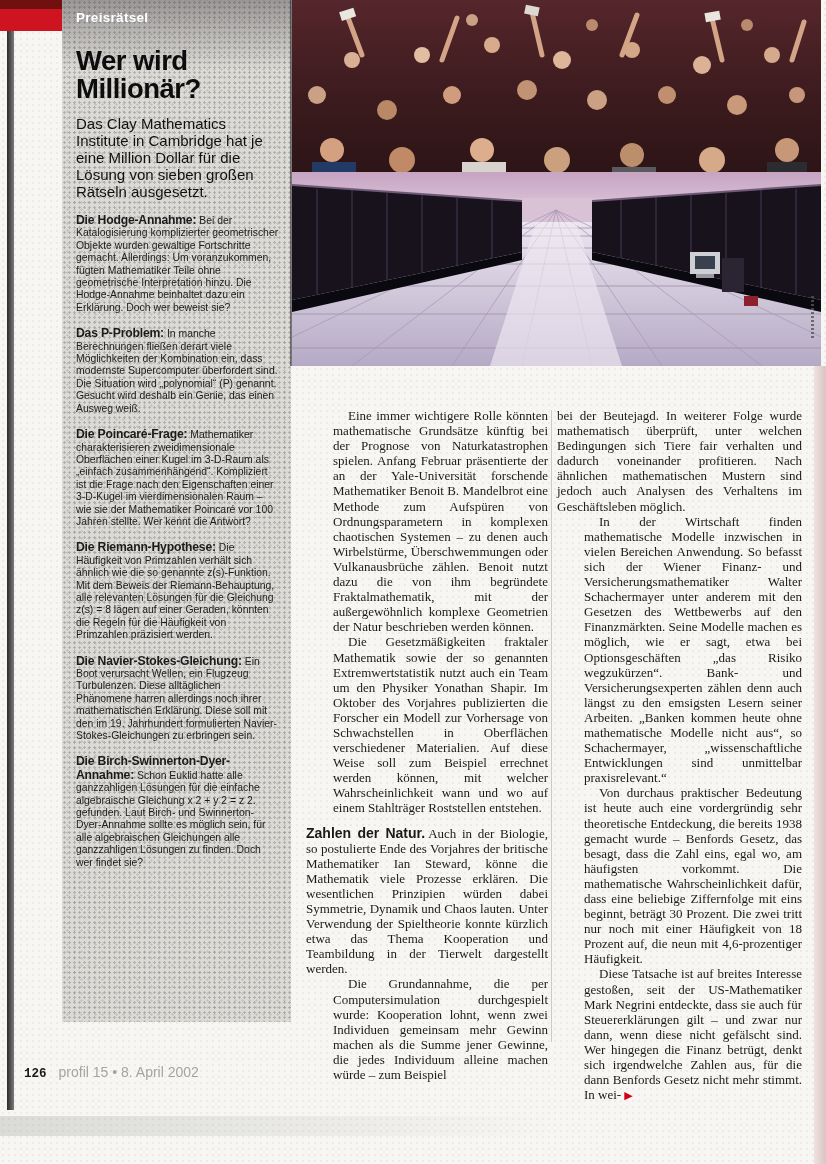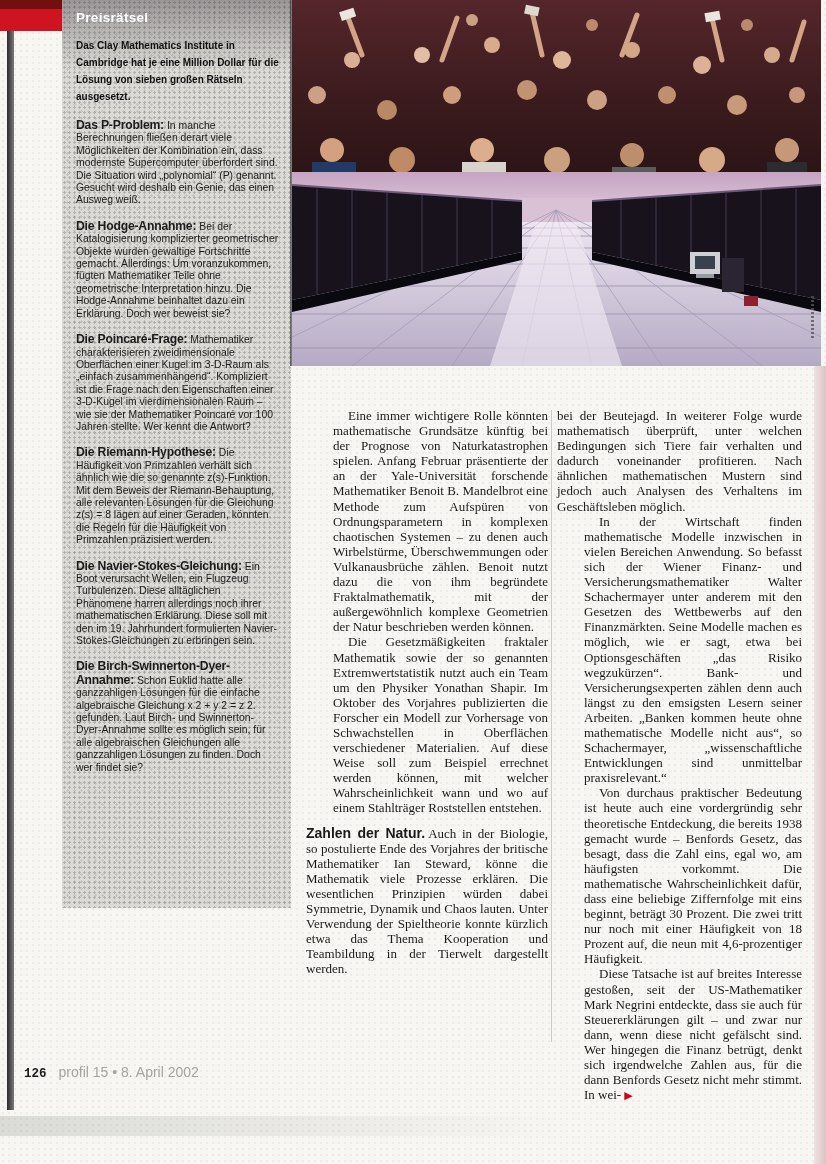--- a/index.html
+++ b/index.html
@@ -14,33 +14,33 @@
   .left-gutter{position:absolute;left:7px;top:28px;width:7px;height:1082px;
     background:linear-gradient(to right,#141414,#6d6d6d);opacity:.9;}
   .book-edge{position:absolute;right:0;top:366px;width:12px;height:798px;
     background:linear-gradient(to right,#efe2e0,#d9c4c2);}
   .scan-shadow{position:absolute;left:0;top:1116px;width:560px;height:20px;
     background:linear-gradient(to right,rgba(90,95,85,.18),rgba(90,95,85,0));}
   
   .kicker-bar{position:absolute;left:0;top:0;width:63px;height:31px;
     background:linear-gradient(#70100f 0 9px,#cd1420 9px);}
   
-  .sidebar{position:absolute;left:62px;top:0;width:229px;height:908px;overflow:hidden;
+  .sidebar{position:absolute;left:62px;top:0;width:229px;height:1022px;overflow:hidden;
     background-color:#dcdad4;
     background-image:
       linear-gradient(rgba(62,58,64,.42),rgba(62,58,64,0) 70px),
       radial-gradient(rgba(80,80,95,.30) 1px, transparent 1.35px),
       radial-gradient(rgba(120,108,128,.20) 1px, transparent 1.3px);
     background-size:100% 100%,5px 5px,7px 7px;
     background-position:0 0,0 0,2px 3px;
     padding:8px 12px 0 14px;box-sizing:border-box;}
   .kicker{color:#fff;font-weight:bold;font-size:13.5px;letter-spacing:.3px;margin:2px 0 0 0;}
   .side-title{font-size:27.5px;line-height:28px;font-weight:bold;letter-spacing:-.5px;
     margin:22px 0 0 0;color:#0d0d0d;width:190px;}
-  .side-intro{font-size:10px;line-height:17px;font-weight:bold;margin:12px 0 14px 0;color:#111;}
+  .side-intro{font-size:15px;line-height:17px;font-weight:normal;margin:12px 0 14px 0;color:#111;}
   .side-item{margin:13px 0 0 0;font-size:10.4px;line-height:12.4px;color:#1b1b1b;text-align:left;}
   .side-item b{font-size:12.2px;letter-spacing:-.2px;padding-right:3px;}
   
   .photo{position:absolute;left:292px;top:0;width:529px;height:366px;margin:0;
     box-shadow:-2px 0 0 rgba(20,20,20,.55);}
   .photo svg{display:block;}
   .credit-strip{position:absolute;right:7px;bottom:28px;width:3px;height:42px;
     background:repeating-linear-gradient(to bottom,#555 0 2px,transparent 2px 4px);opacity:.8;}
   
   .caption{position:absolute;left:306px;top:374px;width:508px;font-size:12.6px;line-height:15px;font-weight:bold;}
@@ -65,24 +65,25 @@
 </head>
 <body>
 
 <div class="page">
 
   <div class="left-gutter"></div>
   <div class="kicker-bar"></div>
 
   <aside class="sidebar">
     <div class="kicker">Preisrätsel</div>
+    <h1 class="side-title">Wer wird Millionär?</h1>
     <p class="side-intro">Das Clay Mathematics Institute in Cambridge hat je eine Million Dollar für die Lösung von sieben großen Rätseln ausgesetzt.</p>
 
+    <p class="side-item"><b>Die Hodge-Annahme:</b><span>Bei der Katalogisierung komplizierter geometrischer Objekte wurden gewaltige Fortschritte gemacht. Allerdings: Um voranzukommen, fügten Mathematiker Teile ohne geometrische Interpretation hinzu. Die Hodge-Annahme beinhaltet dazu ein Erklärung. Doch wer beweist sie?</span></p>
     <p class="side-item"><b>Das P-Problem:</b><span>In manche Berechnungen fließen derart viele Möglichkeiten der Kombination ein, dass modernste Supercomputer überfordert sind. Die Situation wird „polynomial“ (P) genannt. Gesucht wird deshalb ein Genie, das einen Ausweg weiß.</span></p>
-    <p class="side-item"><b>Die Hodge-Annahme:</b><span>Bei der Katalogisierung komplizierter geometrischer Objekte wurden gewaltige Fortschritte gemacht. Allerdings: Um voranzukommen, fügten Mathematiker Teile ohne geometrische Interpretation hinzu. Die Hodge-Annahme beinhaltet dazu ein Erklärung. Doch wer beweist sie?</span></p>
     <p class="side-item"><b>Die Poincaré-Frage:</b><span>Mathematiker charakterisieren zweidimensionale Oberflächen einer Kugel im 3-D-Raum als „einfach zusammenhängend“. Kompliziert ist die Frage nach den Eigenschaften einer 3-D-Kugel im vierdimensionalen Raum – wie sie der Mathematiker Poincaré vor 100 Jahren stellte. Wer kennt die Antwort?</span></p>
     <p class="side-item"><b>Die Riemann-Hypothese:</b><span>Die Häufigkeit von Primzahlen verhält sich ähnlich wie die so genannte z(s)-Funktion. Mit dem Beweis der Riemann-Behauptung, alle relevanten Lösungen für die Gleichung z(s) = 8 lägen auf einer Geraden, könnten die Regeln für die Häufigkeit von Primzahlen präzisiert werden.</span></p>
     <p class="side-item"><b>Die Navier-Stokes-Gleichung:</b><span>Ein Boot verursacht Wellen, ein Flugzeug Turbulenzen. Diese alltäglichen Phänomene harren allerdings noch ihrer mathematischen Erklärung. Diese soll mit den im 19. Jahrhundert formulierten Navier-Stokes-Gleichungen zu erbringen sein.</span></p>
     <p class="side-item"><b>Die Birch-Swinnerton-Dyer-Annahme:</b><span>Schon Euklid hatte alle ganzzahligen Lösungen für die einfache algebraische Gleichung x 2 + y 2 = z 2. gefunden. Laut Birch- und Swinnerton-Dyer-Annahme sollte es möglich sein, für alle algebraischen Gleichungen alle ganzzahligen Lösungen zu finden. Doch wer findet sie?</span></p>
   </aside>
 
   <figure class="photo">
     <svg width="529" height="366" viewBox="0 0 529 366">
       <defs>
         <linearGradient id="crowdbg" x1="0" y1="0" x2="0" y2="1">
@@ -207,20 +208,21 @@
       </g>
     </svg>
     <div class="credit-strip"></div>
   </figure>
 
 
   <div class="col col1">
     <p class="ind">Eine immer wichtigere Rolle könnten mathematische Grundsätze künftig bei der Prognose von Naturkatastrophen spielen. Anfang Februar präsentierte der an der Yale-Universität forschende Mathematiker Benoit B. Mandelbrot eine Methode zum Aufspüren von Ordnungsparametern in komplexen chaotischen Systemen – zu denen auch Wirbelstürme, Überschwemmungen oder Vulkanausbrüche zählen. Benoit nutzt dazu die von ihm begründete Fraktalmathematik, mit der außergewöhnlich komplexe Geometrien der Natur beschrieben werden können.</p>
     <p class="ind">Die Gesetzmäßigkeiten fraktaler Mathematik sowie der so genannten Extremwertstatistik nutzt auch ein Team um den Physiker Yonathan Shapir. Im Oktober des Vorjahres publizierten die Forscher ein Modell zur Vorhersage von Schwachstellen in Oberflächen verschiedener Materialien. Auf diese Weise soll zum Beispiel errechnet werden können, mit welcher Wahrscheinlichkeit wann und wo auf einem Stahlträger Roststellen entstehen.</p>
     <p class="section"><span class="lead">Zahlen der Natur.</span><span>Auch in der Biologie, so postulierte Ende des Vorjahres der britische Mathematiker Ian Steward, könne die Mathematik viele Prozesse erklären. Die wesentlichen Prinzipien würden dabei Symmetrie, Dynamik und Chaos lauten. Unter Verwendung der Spieltheorie konnte kürzlich etwa das Thema Kooperation und Teambildung in der Tierwelt dargestellt werden.</span></p>
+    <p class="ind">Die Grundannahme, die per Computersimulation durchgespielt wurde: Kooperation lohnt, wenn zwei Individuen gemeinsam mehr Gewinn machen als die Summe jener Gewinne, die jedes Individuum alleine machen würde – zum Beispiel</p>
   </div>
 
   <div class="colrule"></div>
 
   <div class="col col2">
     <p>bei der Beutejagd. In weiterer Folge wurde mathematisch überprüft, unter welchen Bedingungen sich Tiere fair verhalten und dadurch voneinander profitieren. Nach ähnlichen mathematischen Mustern sind jedoch auch Analysen des Verhaltens im Geschäftsleben möglich.</p>
     <p class="ind">In der Wirtschaft finden mathematische Modelle inzwischen in vielen Bereichen Anwendung. So befasst sich der Wiener Finanz- und Versicherungsmathematiker Walter Schachermayer unter anderem mit den Gesetzen des Wettbewerbs auf den Finanzmärkten. Seine Modelle machen es möglich, wie er sagt, etwa bei Optionsgeschäften „das Risiko wegzukürzen“. Bank- und Versicherungsexperten zählen denn auch längst zu den emsigsten Lesern seiner Arbeiten. „Banken kommen heute ohne mathematische Modelle nicht aus“, so Schachermayer, „wissenschaftliche Entwicklungen sind unmittelbar praxisrelevant.“</p>
     <p class="ind">Von durchaus praktischer Bedeutung ist heute auch eine vordergründig sehr theoretische Entdeckung, die bereits 1938 gemacht wurde – Benfords Gesetz, das besagt, dass die Zahl eins, egal wo, am häufigsten vorkommt. Die mathematische Wahrscheinlichkeit dafür, dass eine beliebige Ziffernfolge mit eins beginnt, beträgt 30 Prozent. Die zwei tritt nur noch mit einer Häufigkeit von 18 Prozent auf, die neun mit 4,6-prozentiger Häufigkeit.</p>
     <p class="ind"><span>Diese Tatsache ist auf breites Interesse gestoßen, seit der US-Mathematiker Mark Negrini entdeckte, dass sie auch für Steuererklärungen gilt – und zwar nur dann, wenn diese nicht gefälscht sind. Wer hingegen die Finanz betrügt, denkt sich irgendwelche Zahlen aus, für die dann Benfords Gesetz nicht mehr stimmt. In wei-</span><span class="more">▶</span></p>
   </div>

